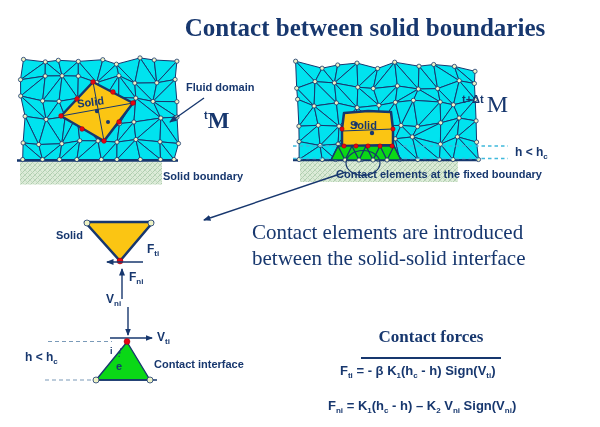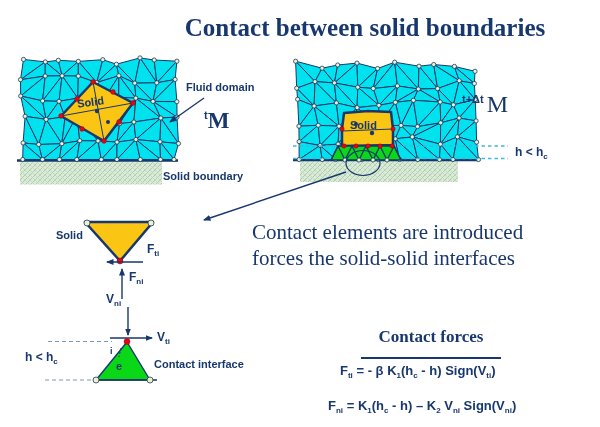--- a/index.html
+++ b/index.html
@@ -439,24 +439,25 @@
   <div class="ovl lbl" style="left:163px;top:170px;">Solid boundary</div>
 
   <div class="ovl lbl" style="left:77px;top:96px;transform:rotate(-8deg);">Solid</div>
 
   <div class="ovl" style="left:462px;top:76px;margin-top:15px;"><span class="sup">t+Δt</span><span class="bigM" style="margin-left:3px;">M</span></div>
 
   <div class="ovl lbl" style="left:350px;top:119px;">Solid</div>
 
   <div class="ovl lbl12" style="left:515px;top:145px;"><span>h &lt; h</span><span class="ssub">c</span></div>
 
+  <div class="ovl lbl" style="left:336px;top:168px;">Contact elements at the fixed boundary</div>
 
   <div class="ovl para" style="left:252px;top:219px;">
     <div>Contact elements are introduced</div>
-    <div>forces the solid-solid interfaces</div>
+    <div>between the solid-solid interface</div>
   </div>
 
   <div class="ovl lbl" style="left:56px;top:229px;">Solid</div>
 
   <div class="ovl lbl12" style="left:147px;top:242px;"><span>F</span><span class="ssub">ti</span></div>
 
   <div class="ovl lbl12" style="left:129px;top:270px;"><span>F</span><span class="ssub">ni</span></div>
 
   <div class="ovl lbl12" style="left:106px;top:292px;text-align:right;"><span>V</span><span class="ssub">ni</span></div>
 

